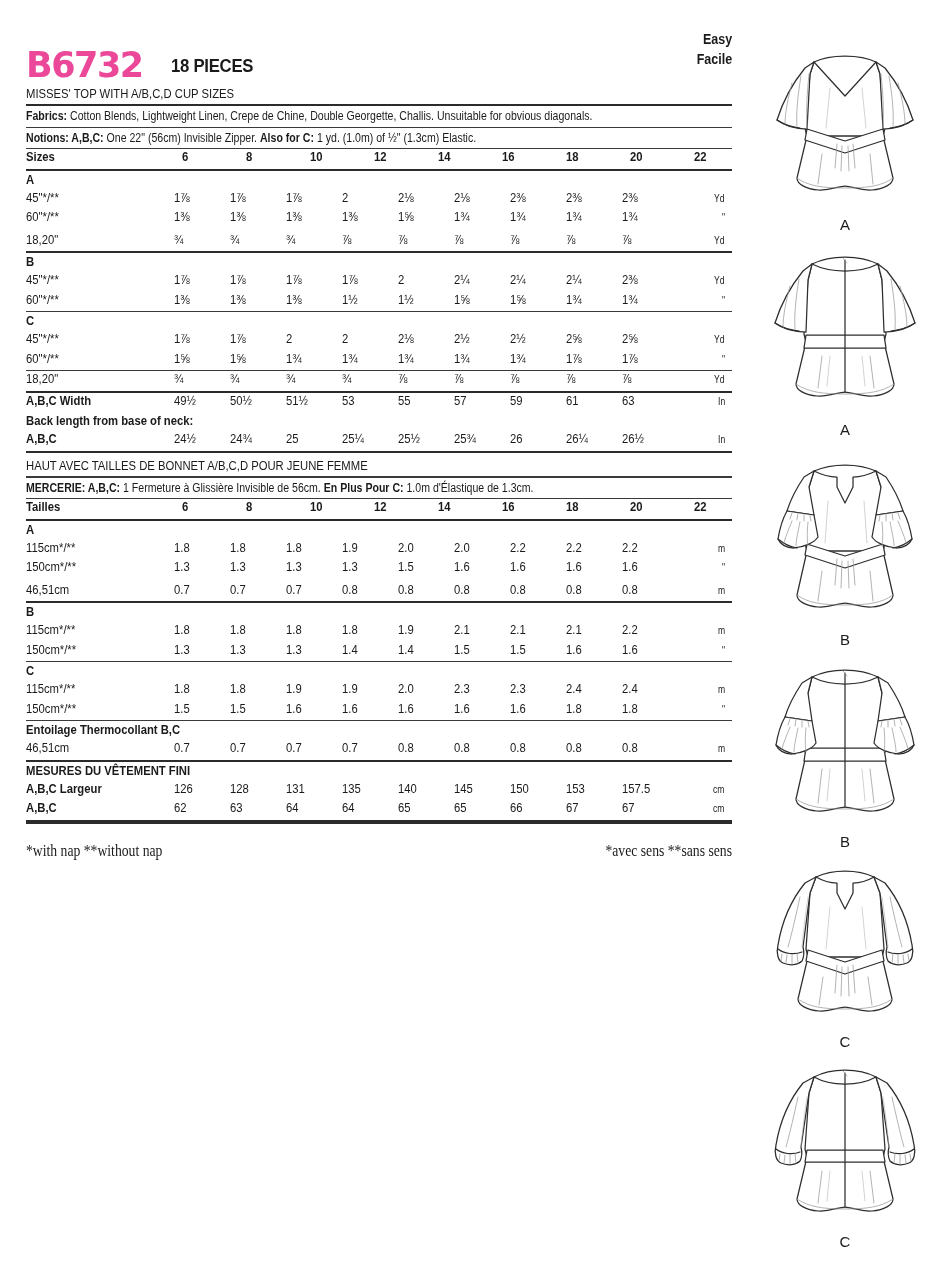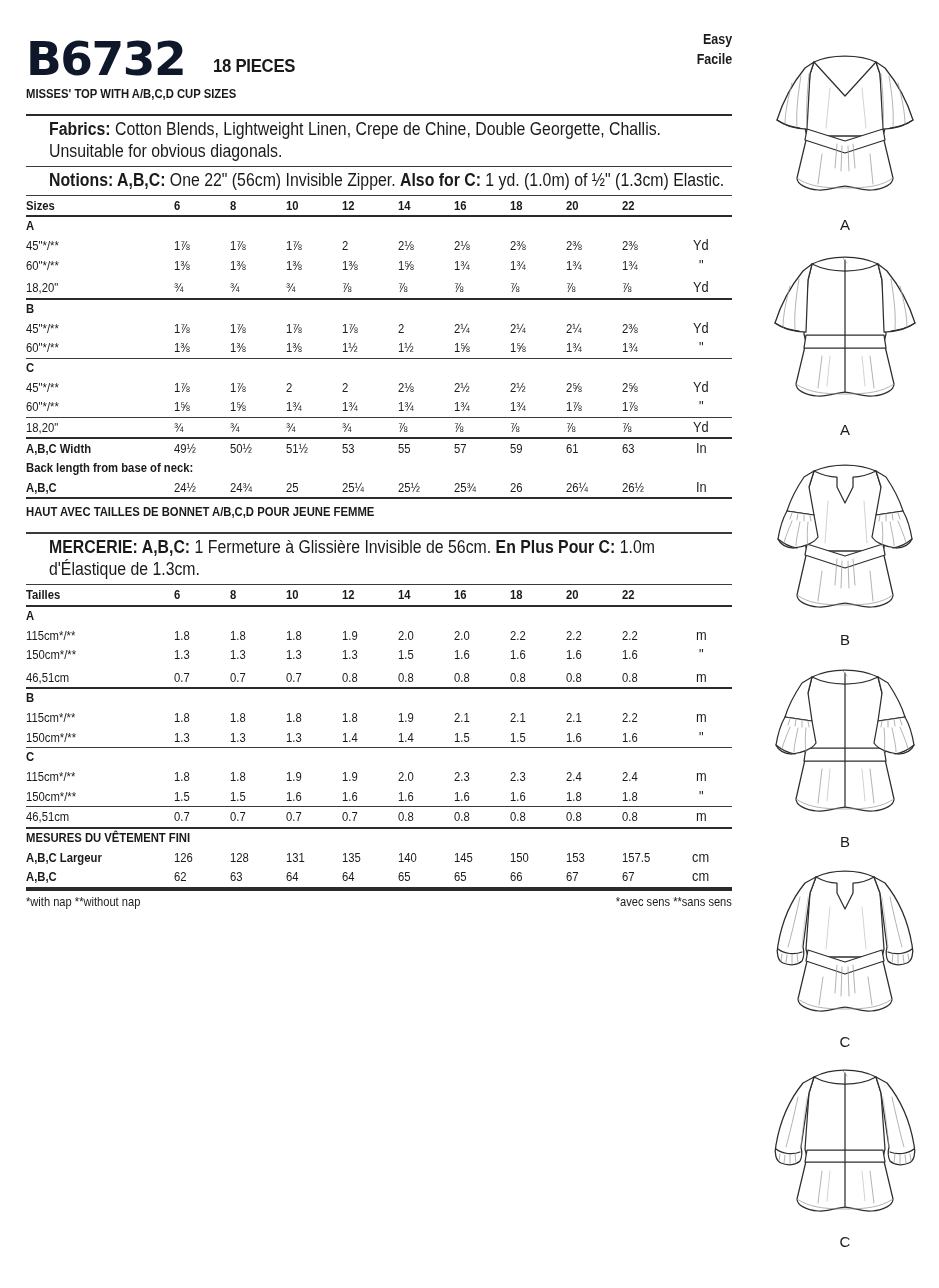--- a/index.html
+++ b/index.html
@@ -26,24 +26,24 @@
 
   
   #header-row {
     display: flex;
     align-items: flex-end;
     height: 58px;
   }
   #pattern-number {
     font-family: "DejaVu Sans", sans-serif;
     font-weight: bold;
-    font-size: 47px;
+    font-size: 35px;
     letter-spacing: -1.5px;
     line-height: 0.95;
-    color: #0f172a;
+    color: #ec4899;
   }
   #pieces-count {
     font-family: "Liberation Sans", sans-serif;
     font-weight: bold;
     font-size: 19px;
     letter-spacing: -0.3px;
     margin-left: 28px;
     margin-bottom: 5px;
     transform: scaleX(0.88);
     transform-origin: left bottom;
@@ -62,85 +62,85 @@
   }
 
   
   .cond {
     transform: scaleX(0.855);
     transform-origin: left center;
     white-space: nowrap;
   }
 
   .title-line {
-    font-weight: bold;
+    font-weight: normal;
     font-size: 13.2px;
-    padding: 4px 0 13px 0;
+    padding: 4px 0 3px 0;
     letter-spacing: 0px;
   }
 
   .para {
-    font-size: 18px;
+    font-size: 12px;
     padding: 3px 0 3px 0;
     line-height: 1.22;
-    margin-left: 23px;
   }
   .para b { font-weight: bold; }
   .para .inner {
     transform: scaleX(0.88);
     transform-origin: left top;
     width: 113.6%;
   }
 
   .rule-thick { border-top: 2.4px solid #2b2b2b; }
   .rule-med   { border-top: 1.7px solid #3a3a3a; }
 
   
   .trow {
     display: flex;
     align-items: baseline;
     font-size: 13.2px;
     height: 19.5px;
   }
-  .trow.hdr { font-weight: bold; }
+  .trow.hdr { font-weight: bold; gap: 8px; }
   .lbl {
     width: 148px;
     flex: 0 0 148px;
     font-size: 13.2px;
   }
   .lbl .cond { display: inline-block; }
   .lbl.bold { font-weight: bold; }
   .cell {
     width: 56px;
     flex: 0 0 56px;
     text-align: left;
     font-size: 13.2px;
   }
   .cell .cond { display: inline-block; }
   .unit {
     width: 48px;
     flex: 0 0 48px;
-    text-align: center;
-    font-size: 15px;
+    text-align: right;
+    font-size: 10px;
   }
   .unit .cond { display: inline-block; }
 
   .sec-head {
     font-weight: bold;
     font-size: 13.2px;
     height: 19px;
     line-height: 18px;
   }
   .spacer3 { height: 3px; }
 
   .footnotes {
     display: flex;
     justify-content: space-between;
-    font-size: 13px;
-    padding-top: 3px;
+    font-size: 16px;
+    padding-top: 18px;
+    font-family: Liberation Serif, serif;
   }
   .footnotes .cond { display: inline-block; }
 
   
   #illus-col {
     position: absolute;
     left: 752px;
     top: 28px;
     width: 186px;
   }
@@ -476,20 +476,21 @@
         <div class="cell"><span class="cond">1.6</span></div>
         <div class="cell"><span class="cond">1.6</span></div>
         <div class="cell"><span class="cond">1.6</span></div>
         <div class="cell"><span class="cond">1.6</span></div>
         <div class="cell"><span class="cond">1.6</span></div>
         <div class="cell"><span class="cond">1.8</span></div>
         <div class="cell"><span class="cond">1.8</span></div>
         <div class="unit"><span class="cond">"</span></div>
       </div>
       <div class="rule-med"></div>
+      <div class="sec-head"><span class="cond" style="display: inline-block;">Entoilage Thermocollant B,C</span></div>
       <div class="trow">
         <div class="lbl"><span class="cond">46,51cm</span></div>
         <div class="cell"><span class="cond">0.7</span></div>
         <div class="cell"><span class="cond">0.7</span></div>
         <div class="cell"><span class="cond">0.7</span></div>
         <div class="cell"><span class="cond">0.7</span></div>
         <div class="cell"><span class="cond">0.8</span></div>
         <div class="cell"><span class="cond">0.8</span></div>
         <div class="cell"><span class="cond">0.8</span></div>
         <div class="cell"><span class="cond">0.8</span></div>

